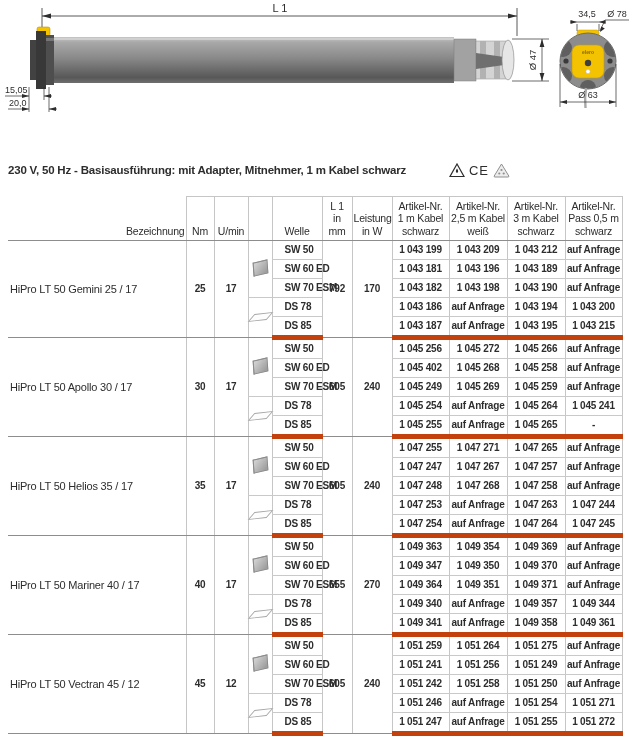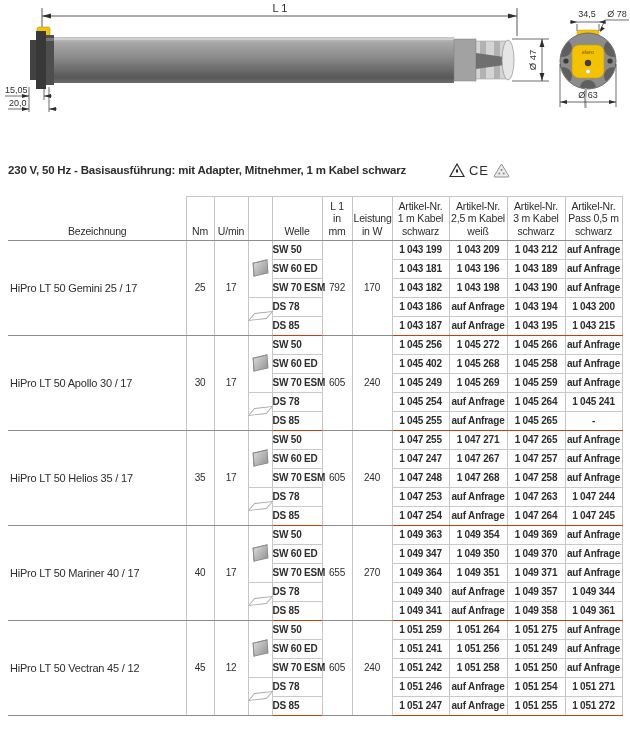--- a/index.html
+++ b/index.html
@@ -5,30 +5,30 @@
   html,body{margin:0;padding:0;background:#fff;}
   body{width:630px;height:750px;font-family:"Liberation Sans",sans-serif;color:#2d2d2d;overflow:hidden;}
   .page{position:relative;width:518px;}
   svg.draw{display:block;}
   .subrow{display:flex;justify-content:space-between;align-items:center;margin:8px 8px 8px 8px;height:20px;}
   .subtitle{font-size:11.5px;font-weight:bold;letter-spacing:-0.2px;}
   .badges{display:flex;align-items:center;gap:4px;}
   .ce-text{font-weight:normal;font-size:13px;letter-spacing:1px;font-family:"Liberation Sans",sans-serif;}
   table{border-collapse:collapse;table-layout:fixed;width:614px;margin:16px 0 0 8px;}
   th{font-weight:normal;font-size:10.5px;vertical-align:bottom;padding:3px 1px;white-space:pre-line;line-height:1.18;text-align:center;border-left:1px solid #c6c6c6;border-top:1px solid #c6c6c6;border-bottom:1px solid #8d8d8d;letter-spacing:-0.2px;}
-  th.bez{text-align:center;border-left:none;border-top:none;padding-left:2px;}
+  th.bez{text-align:right;border-left:none;border-top:none;padding-left:2px;}
   th.last{border-right:1px solid #c6c6c6;}
   td{font-size:10px;height:18px;text-align:center;vertical-align:middle;border-left:1px solid #c6c6c6;border-bottom:1px solid #c9c9c9;padding:0 1px;letter-spacing:-0.2px;line-height:1;}
   td.last{border-right:1px solid #c6c6c6;}
   td.bez{text-align:left;border-left:none;font-weight:normal;font-size:11px;padding-left:2px;}
-  td.welle{text-align:left;padding-left:0;font-weight:bold;white-space:nowrap;}
+  td.welle{text-align:left;padding-left:12px;font-weight:bold;white-space:nowrap;}
   td.art{font-weight:bold;white-space:nowrap;}
-  td.mid{font-weight:normal;}
+  td.mid{font-weight:bold;}
   .spanrow{border-bottom:1px solid #8d8d8d !important;}
-  tr.gend td{border-bottom:1px solid #c2410c;}
+  tr.gend td{border-bottom:5px solid #c2410c;}
   .iconc{vertical-align:middle;}
   .sw-icon{display:inline-block;width:13px;height:12px;background:linear-gradient(135deg,#d6d6d6,#989898);border:1px solid #8a8a8a;transform:rotate(-4deg) skewY(-9deg);}
   .ds-icon{display:inline-block;width:15px;height:6px;background:#fdfdfd;border:1px solid #a5a5a5;transform:skewX(-45deg) rotate(-7deg);}
 </style>
 </head>
 <body>
 
 <div class="page">
 
   <svg class="draw" width="630" height="152" viewBox="0 0 630 152">

